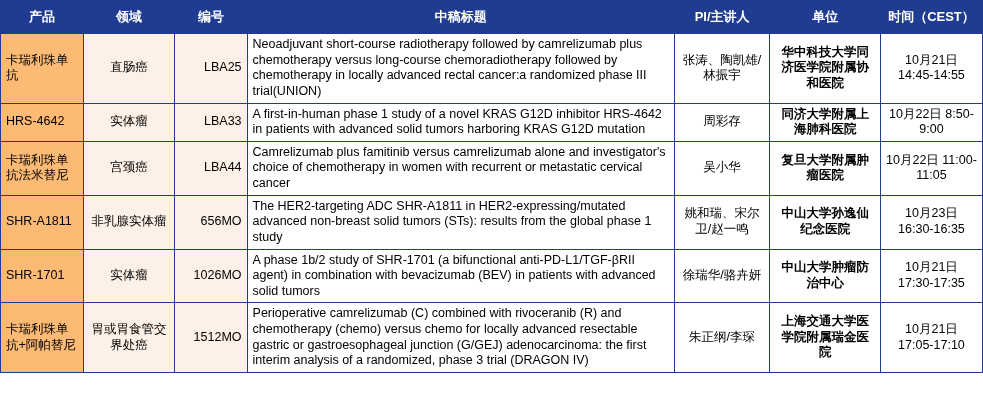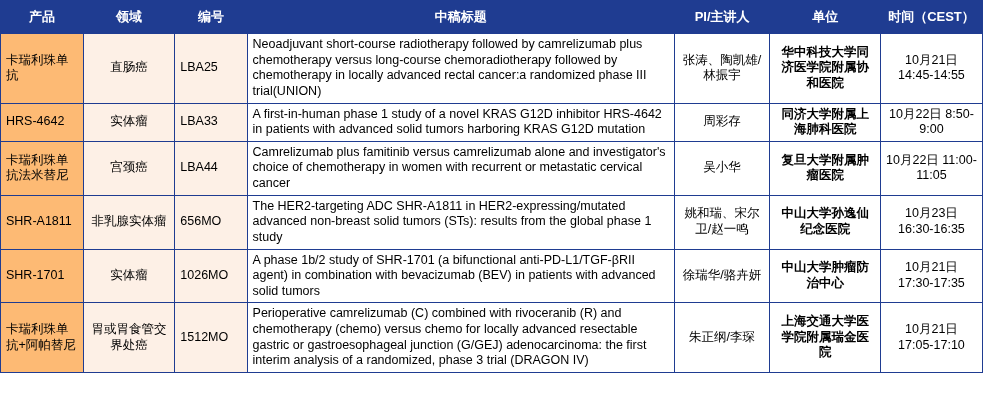--- a/index.html
+++ b/index.html
@@ -45,21 +45,21 @@
     font-weight: normal;
     font-size: 12.5px;
   }
   td.c-field {
     background: #fdf0e6;
     text-align: center;
     font-size: 12.5px;
   }
   td.c-code {
     background: #fdf0e6;
-    text-align: left;
+    text-align: right;
     font-size: 12.5px;
   }
   td.c-title {
     background: #ffffff;
     text-align: left;
     font-size: 12.5px;
     line-height: 1.3;
   }
   td.c-pi {
     background: #ffffff;

